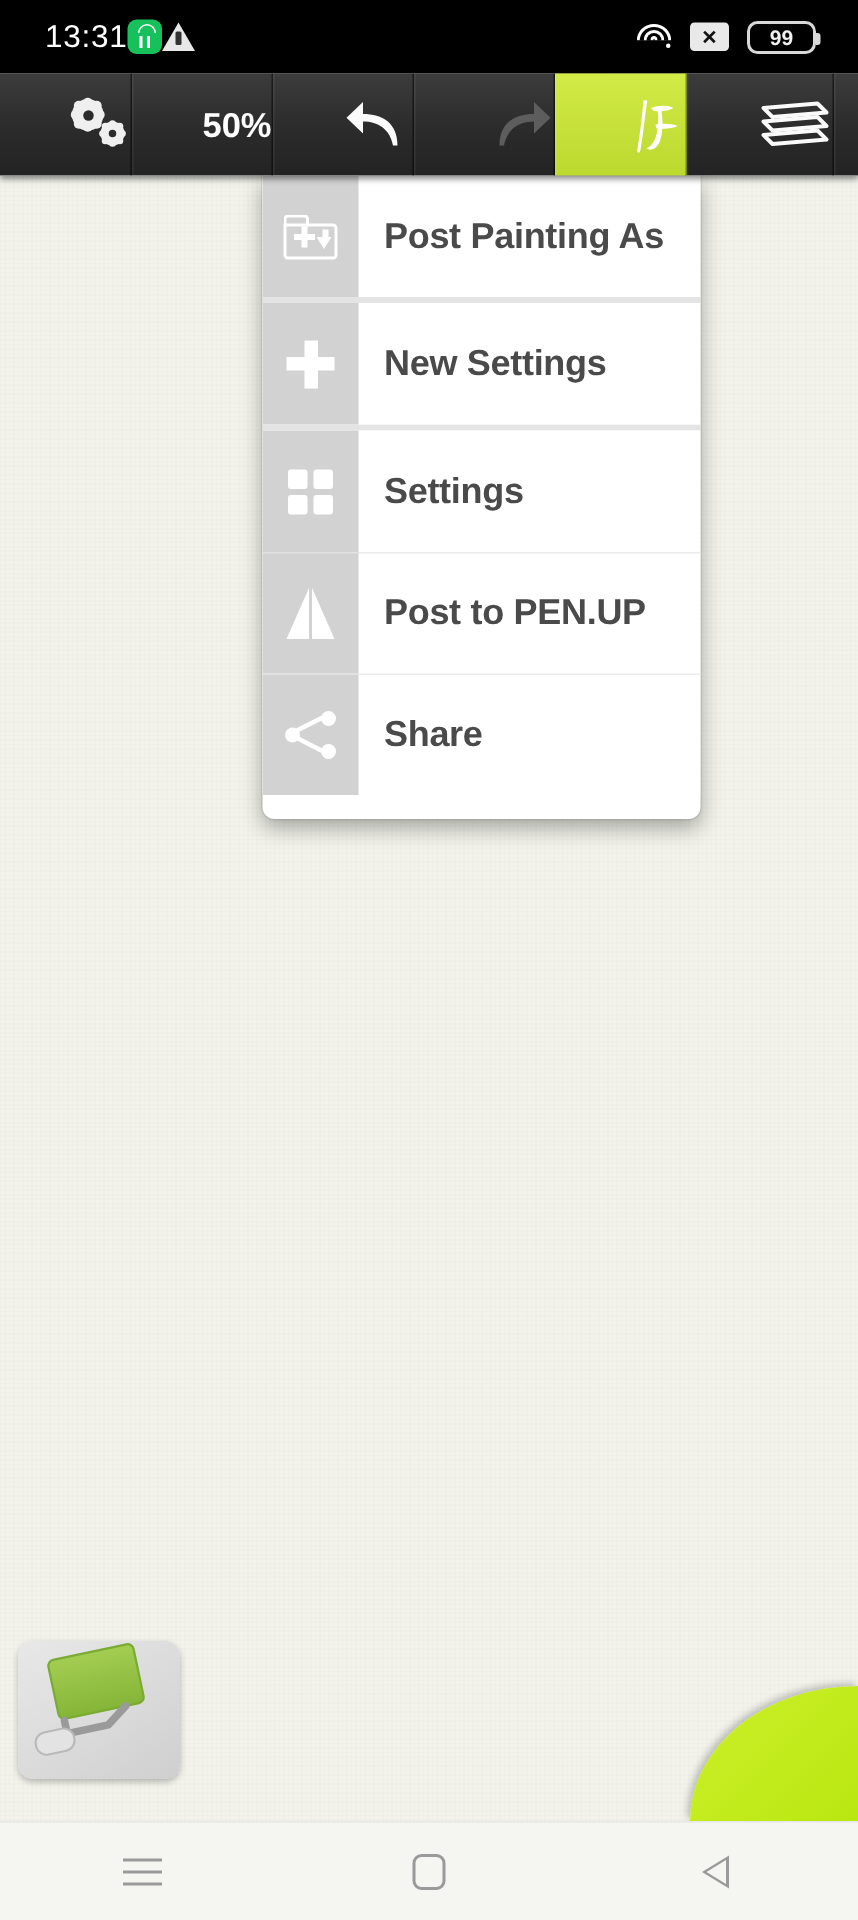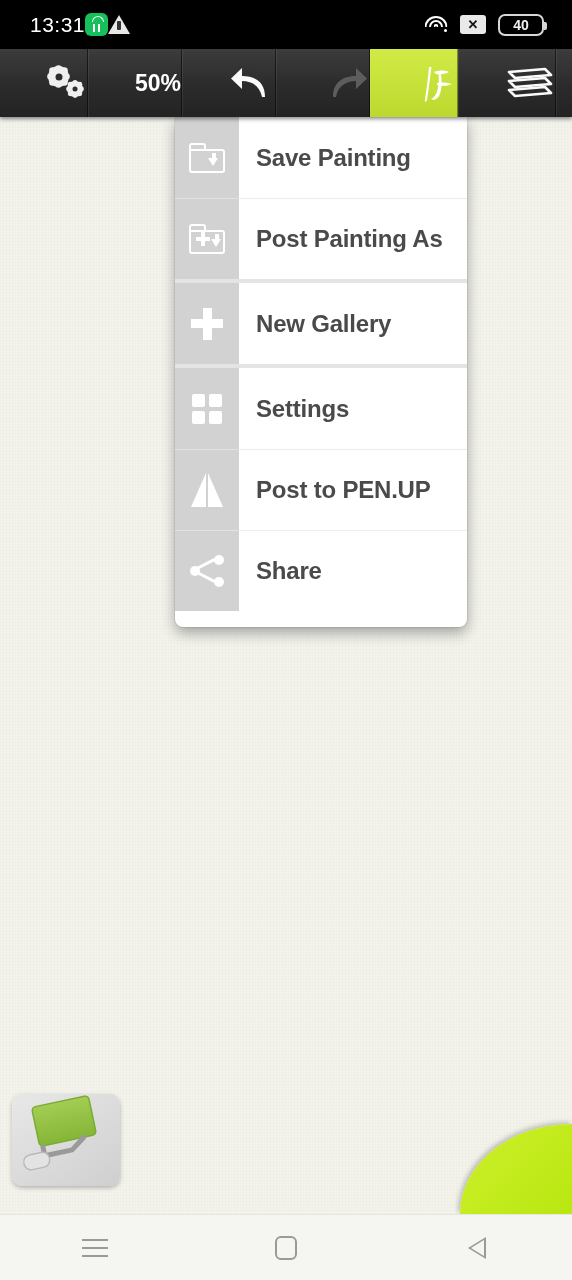--- a/index.html
+++ b/index.html
@@ -220,21 +220,21 @@
     </div>
     <div class="sb-right">
       <span class="ic-wifi">
           <i></i>
           <i></i>
           <i></i>
           <b></b>
         </span>
       <span class="ic-nosim">✕</span>
       <span class="ic-batt">
-        <span>40</span>
+        <span>99</span>
       </span>
     </div>
   </div>
 
   <div class="toolbar">
 
     <div class="tbtn">
       <span class="ic-gears">
         <span class="gear g1"></span>
           <span class="gear g2"></span>
@@ -289,51 +289,40 @@
         <rect x="33" y="17" width="6.5" height="6.5" fill="#fafafa"></rect>
         <rect x="24" y="26" width="6.5" height="6.5" fill="#fafafa"></rect>
         <rect x="33" y="26" width="6.5" height="6.5" fill="#fafafa"></rect>
       </svg>
     </div>
   </div>
 
   <div class="menu">
 
     <div class="mgroup">
-      <div class="mitem">
-        <div class="micon">
-          <span class="g-folder">
-              <span class="tab"></span>
-              <span class="body"></span>
-              <span class="arrstem"></span>
-              <span class="arr"></span>
-            </span>
-        </div>
-        <div class="mlabel">Save Painting</div>
-      </div>
       <div class="mitem">
         <div class="micon">
           <span class="g-folder alt">
               <span class="tab"></span>
               <span class="body"></span>
               <span class="plus"></span>
               <span class="arrstem"></span>
               <span class="arr"></span>
             </span>
         </div>
         <div class="mlabel">Post Painting As</div>
       </div>
     </div>
 
     <div class="mgroup">
       <div class="mitem">
         <div class="micon">
           <span class="g-plus"></span>
         </div>
-        <div class="mlabel">New Gallery</div>
+        <div class="mlabel">New Settings</div>
       </div>
     </div>
 
     <div class="mgroup">
       <div class="mitem">
         <div class="micon">
           <span class="g-grid">
               <span></span>
               <span></span>
               <span></span>

